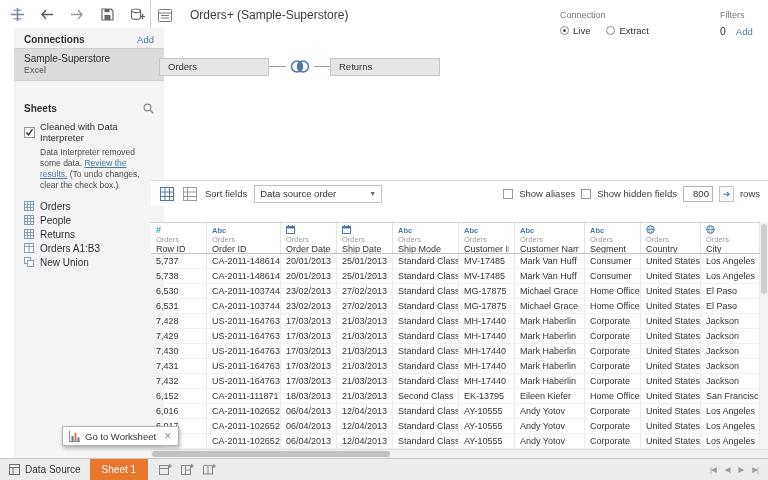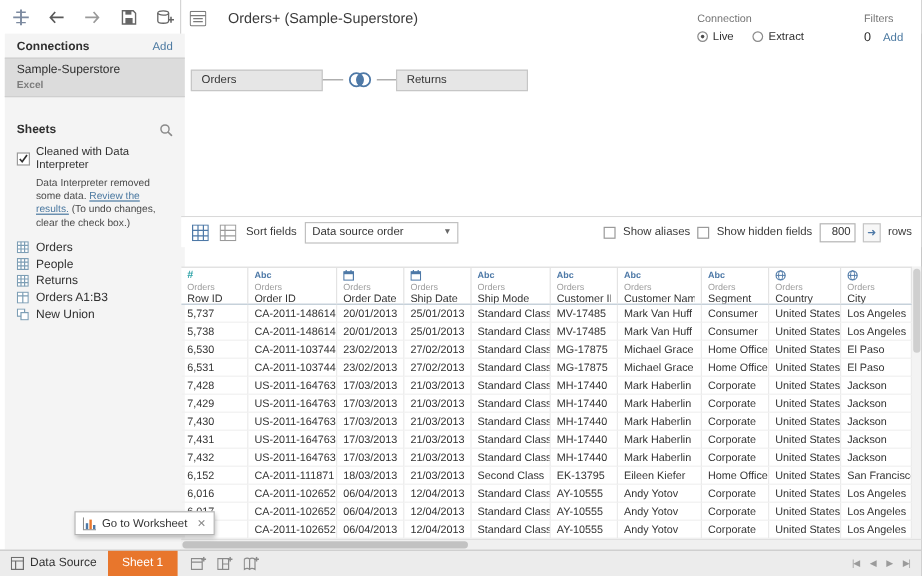--- a/index.html
+++ b/index.html
@@ -11,39 +11,39 @@
   svg { display:block; }
 
   
   .topbar { position:absolute; left:0; top:0; width:768px; height:28px; background:#fff; }
   .tb-icons { position:absolute; left:8px; top:6px; display:flex; gap:12px; align-items:center; }
   .tb-icon { width:18px; height:16px; display:flex; align-items:center; justify-content:center; cursor:pointer; }
 
   .vdivider { position:absolute; left:150px; top:0; width:1px; height:458px; background:#d5d5d5; }
 
   
-  .sidebar { position:absolute; left:4px; top:28px; width:150px; height:430px; background:#f4f4f4; }
+  .sidebar { position:absolute; left:14px; top:28px; width:150px; height:430px; background:#f4f4f4; }
   .side-row { display:flex; justify-content:space-between; align-items:center; padding:6px 10px 3px; }
   .side-head { font-weight:bold; font-size:10px; color:#303030; }
   .side-link { color:#4a78a0; font-size:9.5px; cursor:pointer; }
   .conn-box { background:#dcdcdc; border-top:1px solid #cfcfcf; border-bottom:1px solid #cfcfcf; padding:4px 10px 5px; cursor:pointer; }
   .conn-name { font-size:10px; color:#2e2e2e; }
   .conn-sub { font-size:8.5px; color:#7c7c7c; margin-top:1px;font-weight:bold; }
   .chk-row { display:flex; align-items:center; gap:5px; padding:4px 10px 2px; }
   .chk { width:11px; height:11px; background:#fff; border:1px solid #9a9a9a; display:flex; align-items:center; justify-content:center; flex:0 0 auto; cursor:pointer; }
   .chk-label { font-size:9.5px; color:#303030; }
   .note { padding:2px 8px 4px 26px; font-size:8.5px; line-height:11px; color:#4a4a4a; }
   .note a { color:#4a78a0; text-decoration:underline; cursor:pointer; }
   .sheet-list { margin-top:4px; }
   .sheet-item { display:flex; align-items:center; gap:6px; padding:0 10px; height:14px; font-size:10px; color:#303030; cursor:pointer; }
   .s-icon { width:10px; height:10px; flex:0 0 auto; }
 
   
   .src-title { position:absolute; left:158px; top:8px; display:flex; align-items:center; gap:18px; font-size:12px; color:#3a3a3a; }
-  .conn-block { position:absolute; left:581px; top:10px; }
+  .conn-block { position:absolute; left:560px; top:10px; }
   .blk-label { font-size:9px; color:#757575; }
   .radio-row { display:flex; gap:16px; margin-top:5px; align-items:center; }
   .radio-opt { display:flex; align-items:center; gap:4px; font-size:9.5px; color:#303030; cursor:pointer; }
   .radio { width:9px; height:9px; border:1px solid #8a8a8a; border-radius:50%; position:relative; background:#fff; }
   .radio.on::after { content:""; position:absolute; inset:2px; border-radius:50%; background:#4d4d4d; }
   .filters-block { position:absolute; left:720px; top:10px; }
   .filters-row { display:flex; gap:10px; margin-top:5px; align-items:center; }
   .filters-count { font-size:10.5px; color:#2e2e2e; }
 
   

